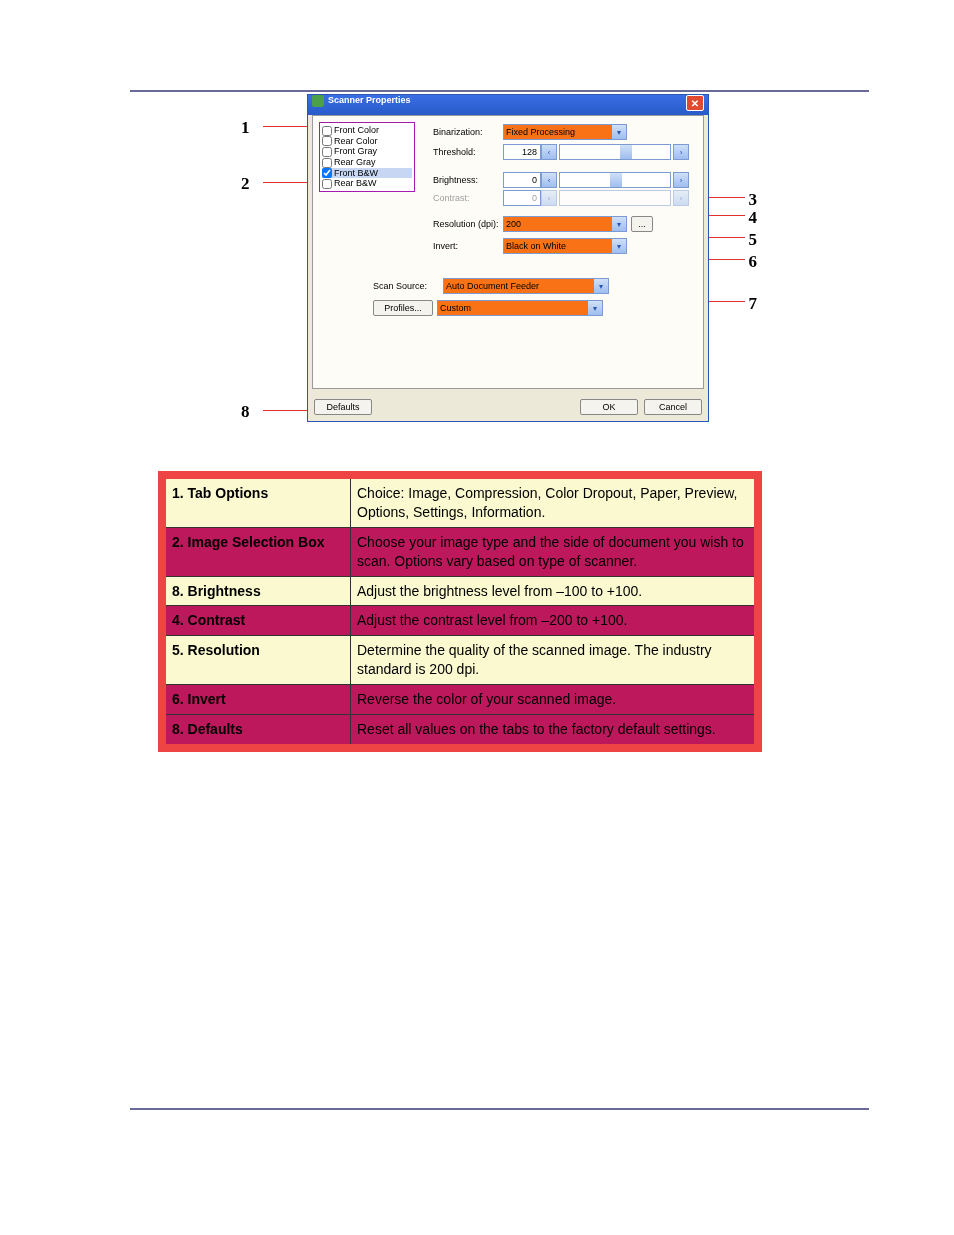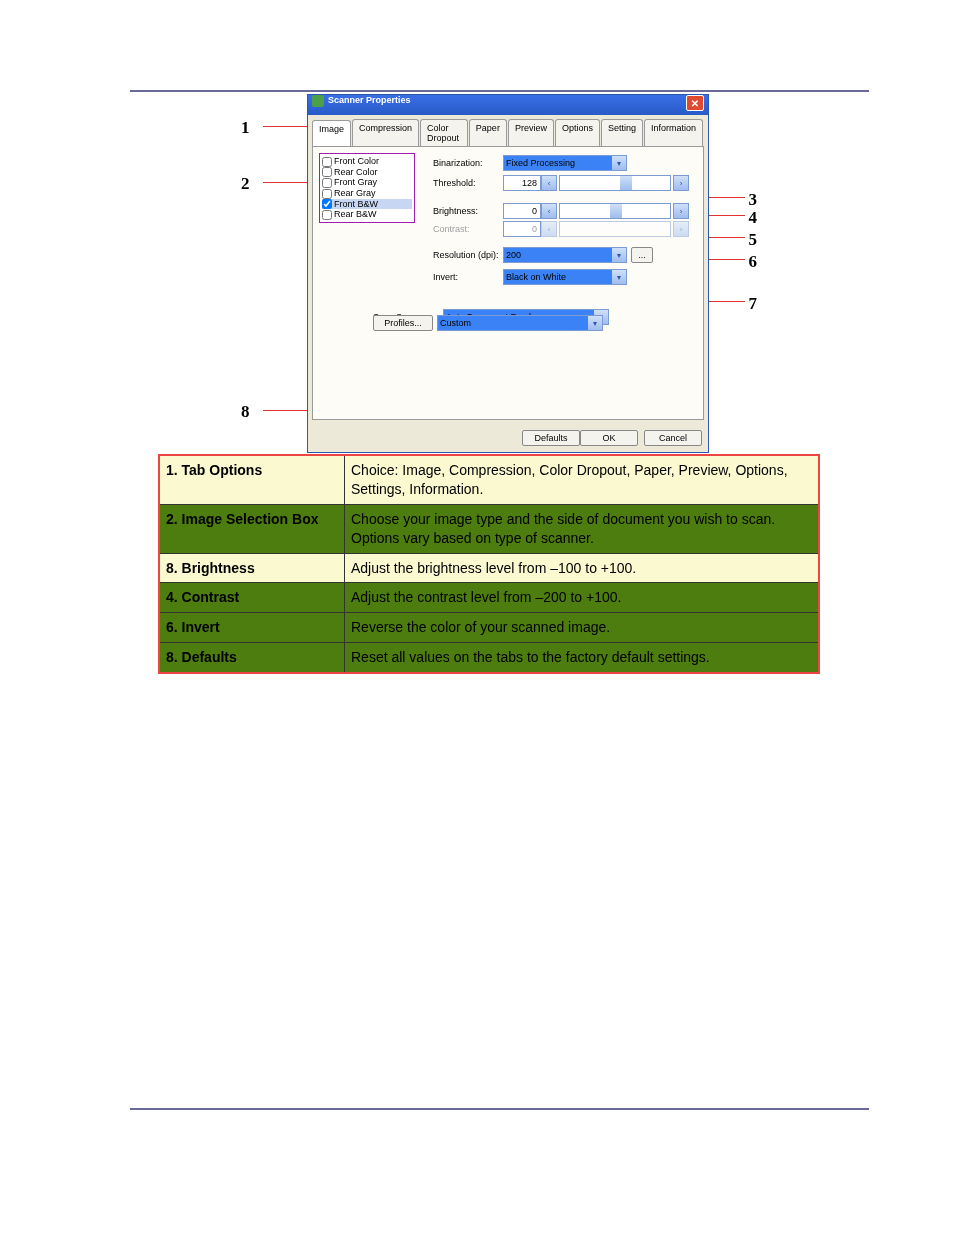--- a/index.html
+++ b/index.html
@@ -1,25 +1,25 @@
 <!DOCTYPE html>
 <html><head>
 <meta charset="utf-8">
 <style>
   html,body{margin:0;padding:0;background:#fff;font-family:Verdana,Geneva,sans-serif;font-size:12px;color:#000}
   .page{width:954px;height:1235px;position:relative;margin:0 auto;box-sizing:border-box}
   .header-rule{position:absolute;left:130px;right:85px;top:90px;border-top:2px solid #6a6a9a}
   .footer-rule{position:absolute;left:130px;right:85px;top:1108px;border-top:2px solid #6a6a9a}
 
   
-  .desc{position:absolute;left:158px;top:454px;width:662px;border-collapse:collapse;border:2px solid #ef4444}
+  .desc{position:absolute;left:158px;top:471px;width:604px;border-collapse:collapse;border:8px solid #ef4444}
   .desc td{border:1px solid #333;padding:5px 6px;font-size:14px;line-height:1.35;vertical-align:top}
   .desc td.term{width:172px;font-weight:700}
   .desc tr.odd td{background:#fbf9d0}
-  .desc tr.even td{background:#4d7c0f}
+  .desc tr.even td{background:#be185d}
 
   
   .figure{position:absolute;left:245px;top:94px;width:470px;}
   .callout{position:absolute;font:700 17px Verdana;color:#000}
   .c1{left:-4px;top:24px}.c2{left:-4px;top:80px}
   .c3{right:-42px;top:96px}.c4{right:-42px;top:114px}
   .c5{right:-42px;top:136px}.c6{right:-42px;top:158px}
   .c7{right:-42px;top:200px}.c8{left:-4px;top:308px}
   .leader{position:absolute;height:0;border-top:1.5px solid #e03030}
   .l1{left:18px;top:32px;width:55px}.l2{left:18px;top:88px;width:55px}
@@ -35,28 +35,28 @@
   .tabs{display:flex;padding:4px 4px 0 4px;font-size:9px}
   .tab{padding:3px 6px;border:1px solid #9a9a9a;border-bottom:none;background:#f4f3ee;margin-right:1px;border-top-left-radius:3px;border-top-right-radius:3px}
   .tab.active{background:#fff;font-weight:400;position:relative;top:1px}
   .panel{background:#fdfcf7;border:1px solid #9a9a9a;margin:0 4px 4px;padding:6px;position:relative;height:260px}
   .imgbox{border:1px solid #a21caf;width:90px;padding:2px;font-size:9px;background:#fff}
   .imgbox label{display:block;white-space:nowrap}
   .imgbox label.sel{background:#c6d6f3}
   .imgbox input{margin:0 2px 0 0;vertical-align:middle;width:10px;height:10px}
   .ctlrow{position:absolute;font-size:9px;display:flex;align-items:center}
   .ctlrow .lab{width:70px}
-  .combo{background:#3b82f6;border:1px solid #7d9bd3;height:14px;display:flex;align-items:center;width:118px;padding:0 2px;position:relative}
+  .combo{background:#f97316;border:1px solid #7d9bd3;height:14px;display:flex;align-items:center;width:118px;padding:0 2px;position:relative}
   .combo .dd{position:absolute;right:0;top:0;height:14px;width:14px;background:linear-gradient(#cfe0f7,#9fbdef);display:flex;align-items:center;justify-content:center;color:#2a57b3;font-size:8px}
   .numbox{background:#fff;border:1px solid #7d9bd3;height:14px;width:30px;text-align:right;padding:0 3px;line-height:14px}
   .track{background:#fff;border:1px solid #7d9bd3;height:14px;width:110px;margin:0 2px;position:relative}
   .thumb{position:absolute;top:0;height:14px;width:12px;background:linear-gradient(#cfe0f7,#9fbdef)}
   .arrow{height:14px;width:14px;background:linear-gradient(#cfe0f7,#9fbdef);border:1px solid #7d9bd3;display:flex;align-items:center;justify-content:center;color:#2a57b3;font-size:8px}
   .btn{border:1px solid #888;background:#f4f3ee;border-radius:2px;padding:2px 0;text-align:center;font-size:9px;width:56px}
-  .dlgfoot{display:flex;justify-content:flex-end;padding:6px}
+  .dlgfoot{display:flex;justify-content:space-between;padding:6px}
   .dlgfoot .right{display:flex;gap:6px}
   .disabled{color:#a0a0a0}
 </style>
 </head>
 <body>
 
 <div class="page">
   <div class="header-rule"></div>
 
   <div class="figure">
@@ -78,30 +78,20 @@
     <div class="leader l8"></div>
 
     <div class="dlg">
       <div class="titlebar">
         <span class="icon"></span>
         <span>Scanner Properties</span>
         <span class="close">
             <span>✕</span>
           </span>
       </div>
-      <div class="tabs">
-        <div class="tab active">Image</div>
-        <div class="tab">Compression</div>
-        <div class="tab">Color Dropout</div>
-        <div class="tab">Paper</div>
-        <div class="tab">Preview</div>
-        <div class="tab">Options</div>
-        <div class="tab">Setting</div>
-        <div class="tab">Information</div>
-      </div>
 
       <div class="panel">
         <div class="imgbox">
           <label><input type="checkbox" style=""><span>Front Color</span></label>
           <label><input type="checkbox" style=""><span>Rear Color</span></label>
           <label><input type="checkbox" style=""><span>Front Gray</span></label>
           <label><input type="checkbox" style=""><span>Rear Gray</span></label>
           <label class="sel"><input type="checkbox" checked="" style=""><span>Front B&amp;W</span></label>
           <label><input type="checkbox" style=""><span>Rear B&amp;W</span></label>
         </div>
@@ -154,21 +144,21 @@
             </div>
         </div>
 
         <div class="ctlrow" style="left:60px;top:162px">
             <span class="lab" style="width:58px;text-align:left;margin-right:12px">Scan Source:</span>
           <div class="combo" style="width:160px">
               <span>Auto Document Feeder</span>
               <span class="dd">▾</span>
             </div>
         </div>
-        <div class="ctlrow" style="left:60px;top:168px">
+        <div class="ctlrow" style="left:60px;top:184px">
           <span class="btn" style="width:58px;margin-right:4px">Profiles...</span>
           <div class="combo" style="width:160px">
               <span>Custom</span>
               <span class="dd">▾</span>
             </div>
         </div>
       </div>
 
       <div class="dlgfoot">
         <span class="btn">Defaults</span>
@@ -191,20 +181,24 @@
           <td>Choose your image type and the side of document you wish to scan. Options vary based on type of scanner.</td>
         </tr>
     <tr class="odd">
           <td class="term">8. Brightness</td>
           <td>Adjust the brightness level from –100 to +100.</td>
         </tr>
     <tr class="even">
           <td class="term">4. Contrast</td>
           <td>Adjust the contrast level from –200 to +100.</td>
         </tr>
+    <tr class="odd">
+          <td class="term">5. Resolution</td>
+          <td>Determine the quality of the scanned image. The industry standard is 200 dpi.</td>
+        </tr>
     <tr class="even">
           <td class="term">6. Invert</td>
           <td>Reverse the color of your scanned image.</td>
         </tr>
     <tr class="even">
           <td class="term">8. Defaults</td>
           <td>Reset all values on the tabs to the factory default settings.</td>
         </tr>
   </tbody>
     </table>

